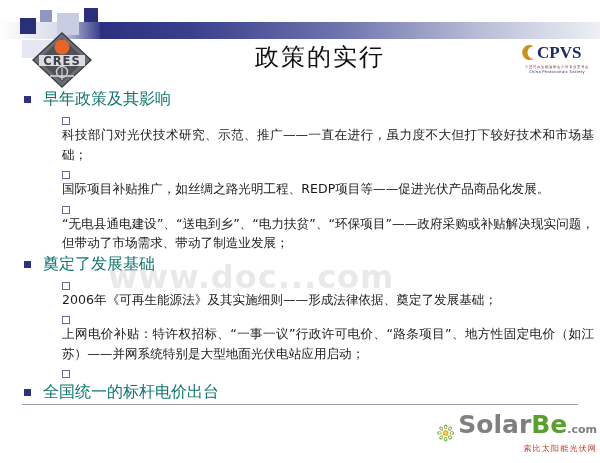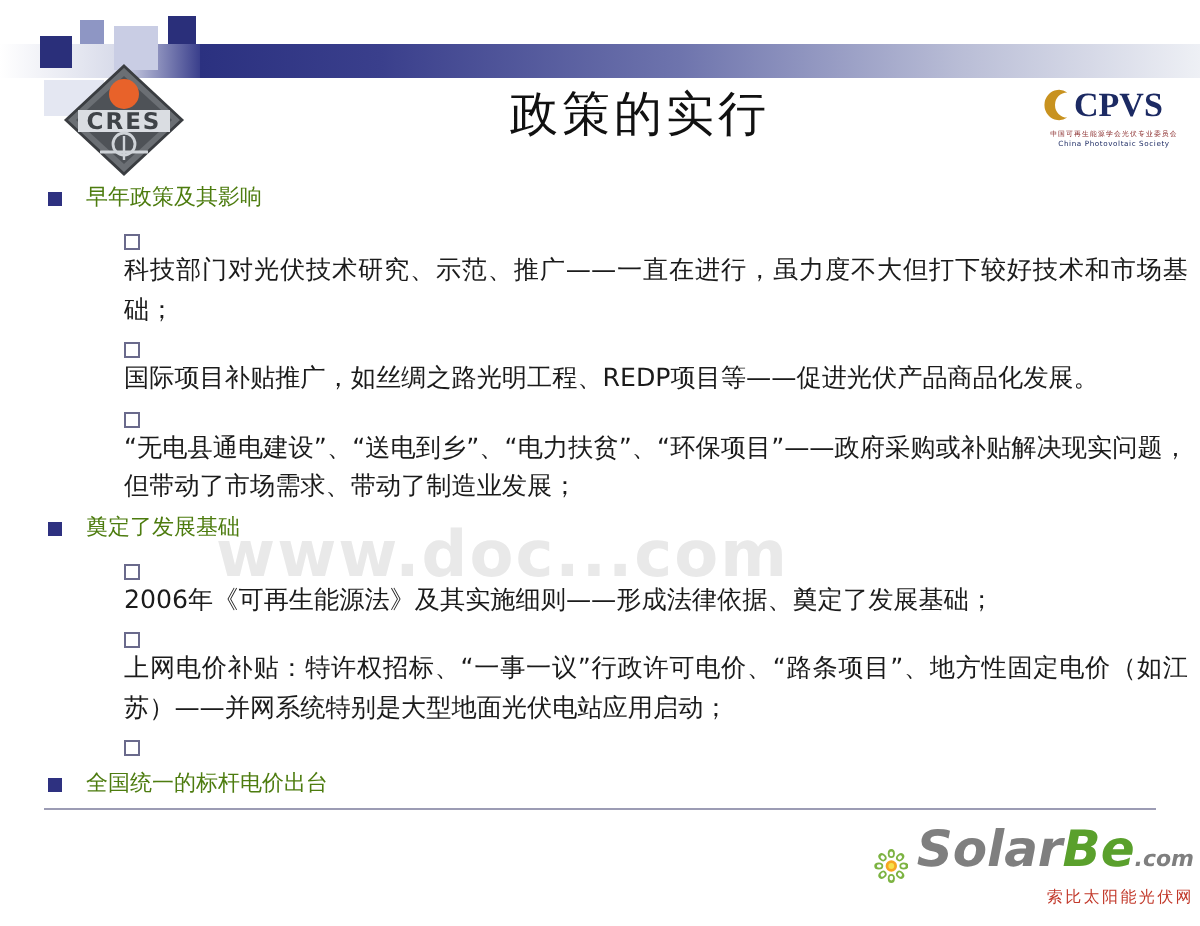--- a/index.html
+++ b/index.html
@@ -62,21 +62,21 @@
   }
 
   
   .content{position:absolute;left:0;top:88px;width:600px;z-index:4;}
 
   .l1{display:flex;align-items:flex-start;margin:0 0 1px 0;padding-left:24px;}
   .l1 .bul{
     width:7px;height:7px;background:#2e3180;flex:0 0 auto;margin-top:8px;margin-right:12px;
   }
   .l1 .txt{
-    font-size:11px;line-height:21px;color:#4d7c0f;
+    font-size:16px;line-height:21px;color:#0f766e;
     font-family:"DejaVu Sans","Liberation Sans",sans-serif;
   }
 
   .l2{display:flex;align-items:flex-start;padding-left:62px;padding-right:6px;margin-bottom:0px;flex-direction:column;}
   .l2 .bul{
     width:6px;height:6px;border:1px solid #6a6a8c;background:transparent;
     flex:0 0 auto;margin-top:7px;margin-right:9px;
   }
   .l2 .txt{
     font-size:12.6px;line-height:19.5px;color:#1b1b1b;
@@ -85,21 +85,21 @@
   }
 
   
   .divider{
     position:absolute;left:22px;top:404px;width:556px;height:1px;background:#9c9cb4;z-index:4;
   }
 
   
   .solarbe{position:absolute;left:437px;top:412px;width:160px;height:42px;z-index:6;display:flex;align-items:center;}
   .sb-text{margin-left:4px;}
-  .sb-main{font-size:25px;font-weight:bold;line-height:26px;font-family:"DejaVu Sans","Liberation Sans",sans-serif;font-style:italic;}
+  .sb-main{font-size:25px;font-weight:bold;line-height:26px;font-family:"DejaVu Sans","Liberation Sans",sans-serif;}
   .sb-solar{color:#7f7f7f;}
   .sb-be{color:#5aa02c;}
   .sb-com{color:#7f7f7f;font-size:11px;font-weight:bold;}
   .sb-cn{font-size:8px;color:#c2392b;letter-spacing:1.2px;text-align:right;line-height:10px;margin-top:1px;}
 </style>
 </head>
 <body>
 
 <div class="slide">
 

